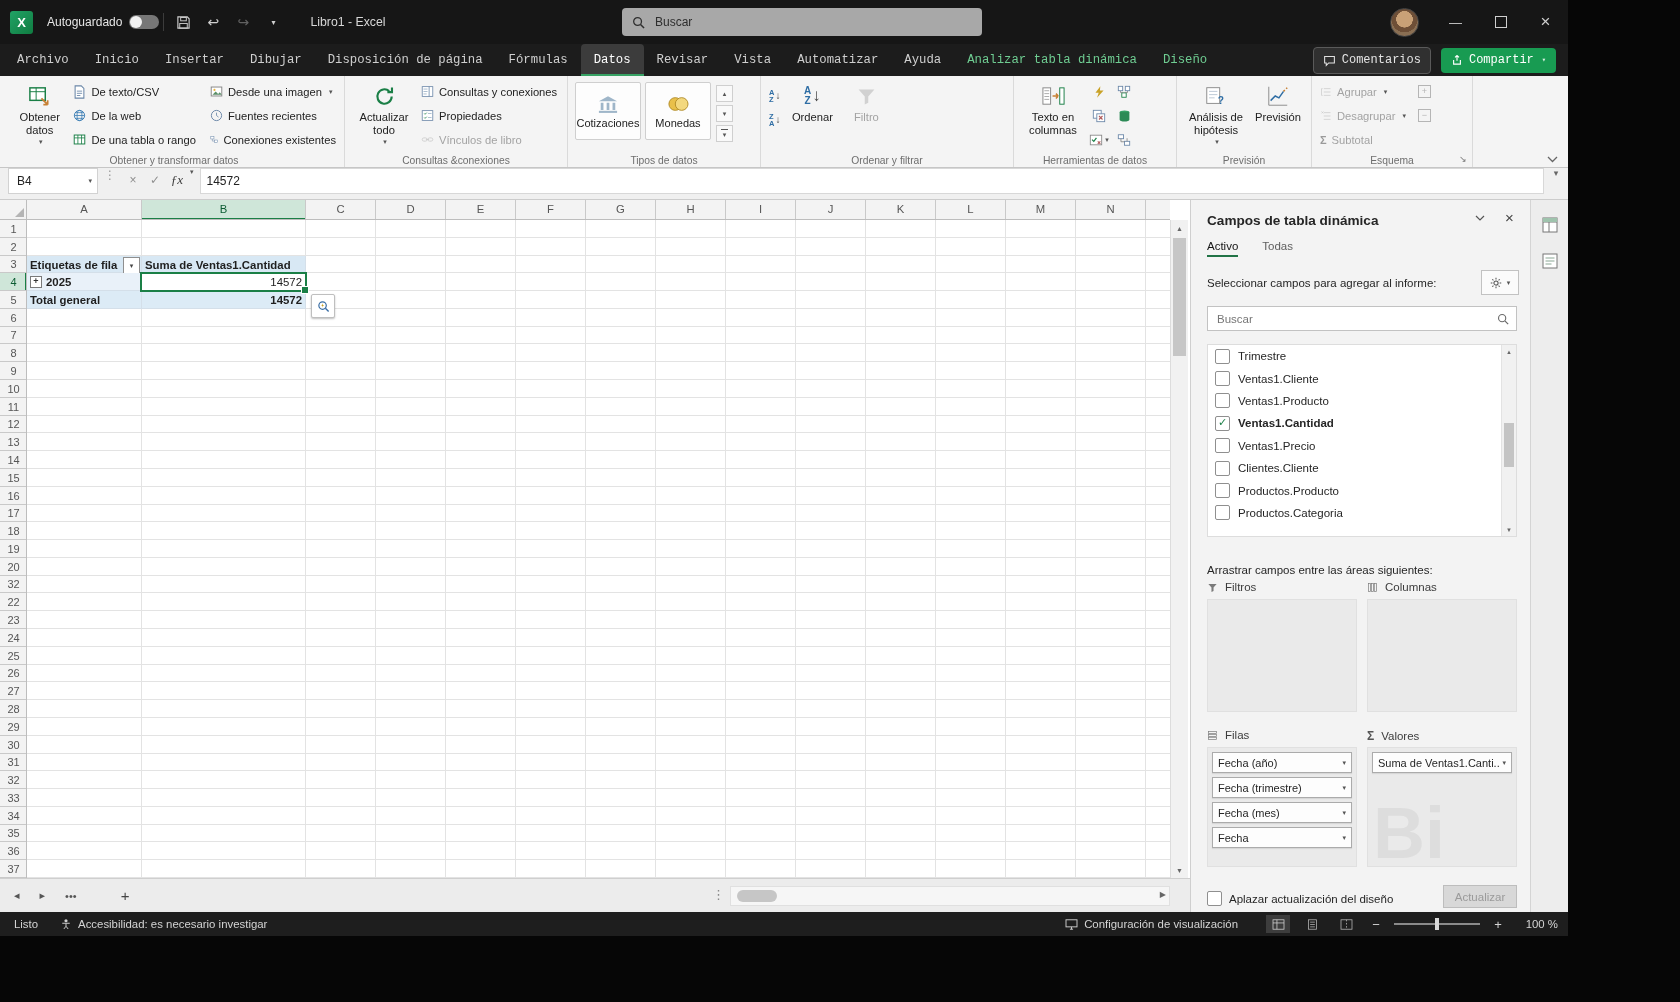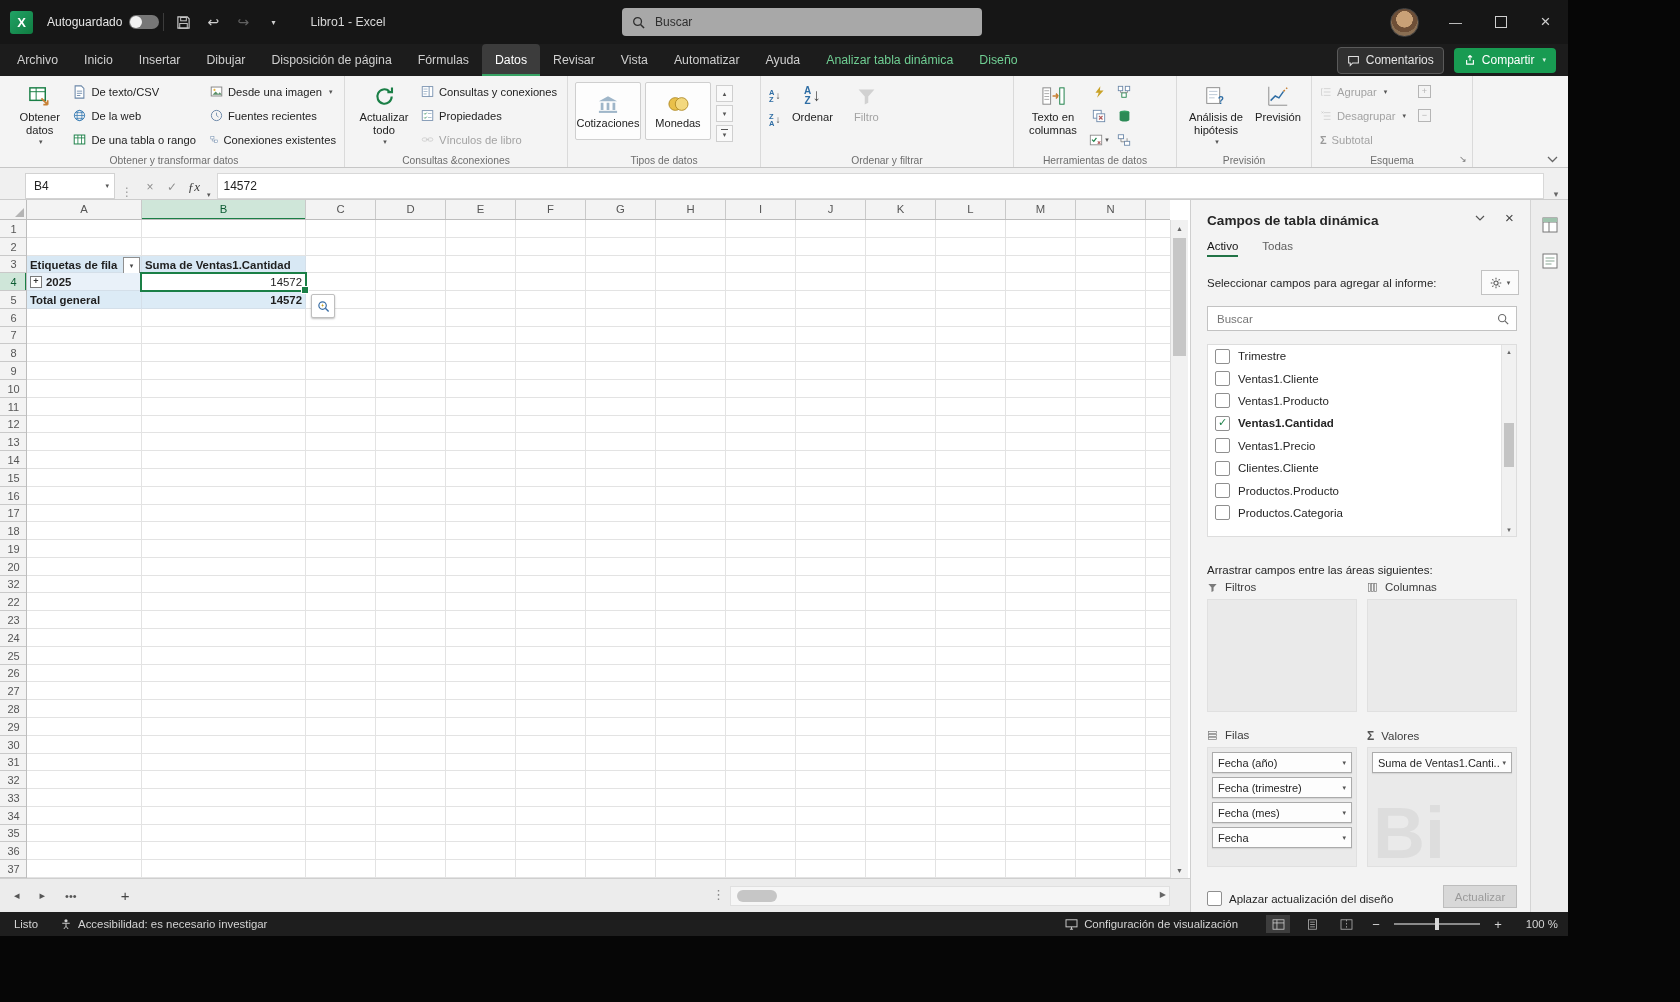--- a/index.html
+++ b/index.html
@@ -23,21 +23,21 @@
   .tsearch input{flex:1;border:none;background:transparent;outline:none;font:12px "Liberation Sans",sans-serif;color:#1d1d1d;}
   .tsearch input::placeholder{color:#2e2e2e;opacity:1;}
   .titlebar-right{position:absolute;right:0;top:0;height:44px;display:flex;align-items:center;}
   .avatar{width:27px;height:27px;border-radius:50%;margin-right:14px;
     background:radial-gradient(circle at 50% 38%,#c9a177 0 38%,#6e4f37 39% 60%,#8a6f53 61%);border:1px solid #444;}
   .winbtn{width:45px;height:44px;display:flex;align-items:center;justify-content:center;color:#cfcfcf;font-size:13px;}
   .winbtn .maxsq{width:10px;height:10px;border:1px solid #cfcfcf;}
   .winbtn.close{font-size:17px;}
 
   
-  .tabrow{position:absolute;left:0;top:44px;width:1568px;height:32px;background:#1c1c1c;display:flex;align-items:center;}
+  .tabrow{position:absolute;left:0;top:44px;width:1568px;height:32px;background:#1c1c1c;display:flex;align-items:center;font-family:Liberation Mono, monospace;}
   .tabs{display:flex;height:32px;margin-left:4px;}
   .rtab{padding:0 13px;height:32px;line-height:32px;font-size:12.3px;color:#cfcfcf;white-space:nowrap;}
   .rtab.active{background:#3c3c3c;color:#fff;border-radius:4px 4px 0 0;box-shadow:inset 0 -2px 0 #37a264;}
   .rtab.ctx{color:#6fcd92;}
   .tabrow-right{margin-left:auto;display:flex;align-items:center;gap:10px;margin-right:12px;}
   .btn-comments{height:25px;display:flex;align-items:center;gap:6px;background:#303030;border:1px solid #5a5a5a;
     border-radius:4px;padding:0 9px;color:#e4e4e4;font-size:12px;}
   .btn-share{height:25px;display:flex;align-items:center;gap:6px;background:#189b52;border-radius:4px;
     padding:0 10px;color:#fff;font-size:12px;}
   .btn-share .chev{color:#d8f2e2;}
@@ -62,21 +62,21 @@
     display:flex;align-items:center;justify-content:center;flex-direction:column;line-height:6px;}
   .sorticon{display:flex;align-items:center;gap:1px;}
   .sorticon .lets{display:flex;flex-direction:column;font-weight:bold;color:#2e6da4;}
   .igrid{display:grid;grid-template-columns:24px 24px;grid-auto-rows:23px;gap:1px;padding-top:2px;}
   .igrid .cell{display:flex;align-items:center;justify-content:center;}
   .launcher{position:absolute;right:3px;bottom:2px;width:12px;height:12px;color:#777;font-size:9px;line-height:12px;text-align:center;}
   .ribbon-collapse{position:absolute;right:10px;bottom:4px;color:#666;}
 
   
   .fbar{position:absolute;left:0;top:168px;width:1568px;height:32px;background:#f0f0f0;border-bottom:1px solid #cccccc;
-    display:flex;align-items:flex-end;box-sizing:border-box;padding-left:17px;}
+    display:flex;align-items:flex-start;box-sizing:border-box;}
   .namebox{width:88px;height:24px;margin-left:8px;background:#fff;border:1px solid #d2d2d2;display:flex;align-items:center;}
   .namebox input{width:58px;border:none;outline:none;background:transparent;font:12px "Liberation Sans",sans-serif;padding-left:8px;color:#222;}
   .namebox .chev{margin-left:auto;margin-right:5px;}
   .fdots{color:#9a9a9a;font-size:12px;margin:0 6px;}
   .fbtn{width:22px;height:24px;display:flex;align-items:center;justify-content:center;color:#8f8f8f;font-size:12px;}
   .fx{color:#3d3d3d;font-style:italic;font-family:"Liberation Serif","DejaVu Serif",serif;font-size:13px;}
   .fvalue{flex:1;height:24px;margin-left:6px;background:#fff;border:1px solid #d8d8d8;display:flex;align-items:center;}
   .fvalue input{flex:1;border:none;outline:none;background:transparent;font:12px "Liberation Sans",sans-serif;padding-left:6px;color:#222;}
   .fexpand{width:24px;text-align:center;color:#666;font-size:9px;}
 

